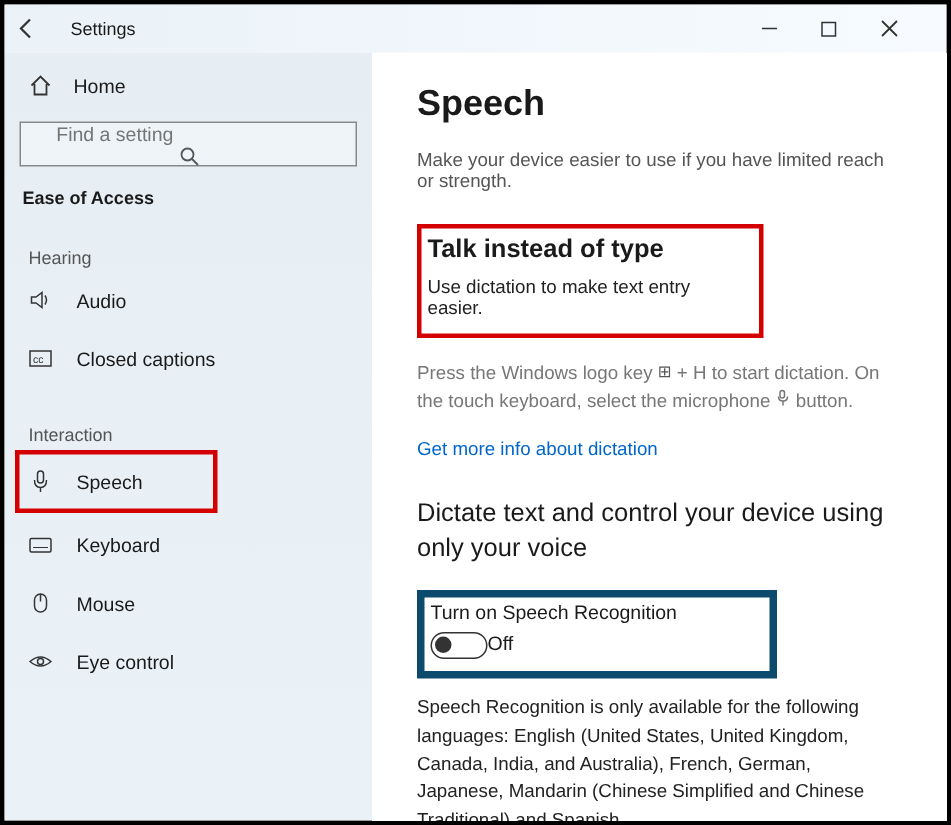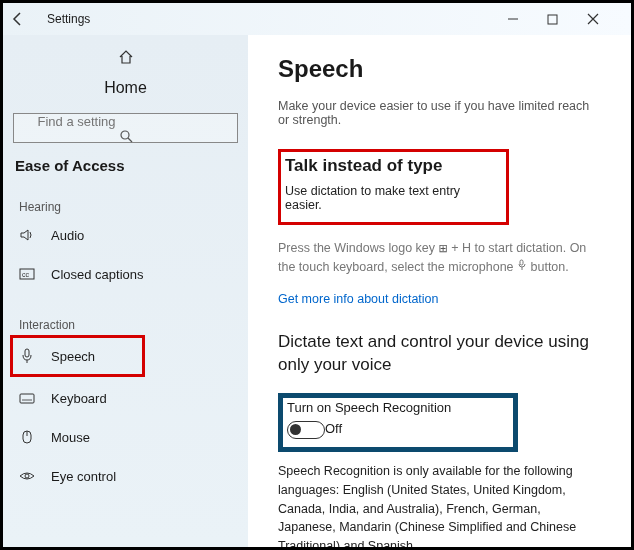--- a/index.html
+++ b/index.html
@@ -28,39 +28,39 @@
   .winbtn { width: 40px; text-align: center; font-size: 13px; cursor:pointer; color:#333; }
   .main { flex:1; display:flex; min-height:0; }
   .sidebar {
     width: 245px;
     background: linear-gradient(to bottom, #e6eef4 0%, #eaf2f7 100%);
     padding: 6px 10px 10px 10px;
     overflow: hidden;
   }
   .nav-home {
     display:flex; align-items:center; gap:14px;
-    padding: 8px 6px; font-size:16px; cursor:pointer;flex-direction:column;
+    padding: 8px 6px; font-size:13px; cursor:pointer;
   }
   .searchbox {
     margin-top: 8px;
     border: 1px solid #888;
     height: 30px;
     display:flex; align-items:center;
     padding: 0 8px;
     background: rgba(255,255,255,0.3);
     flex-direction: column;
   }
   .searchbox input {
     flex:1; border:none; background:transparent; outline:none;
     font-size: 13px; color:#555;
   }
   .section-title {
     margin-top: 14px;
     font-weight: 600;
-    font-size: 15px;
+    font-size: 12px;
     padding-left: 2px;
   }
   .group-label {
     margin-top: 26px;
     color: #555; font-size: 12px;
     padding-left: 6px;
   }
   .nav-item {
     display:flex; align-items:center; gap:16px;
     padding: 10px 6px; font-size: 13px; cursor:pointer;

